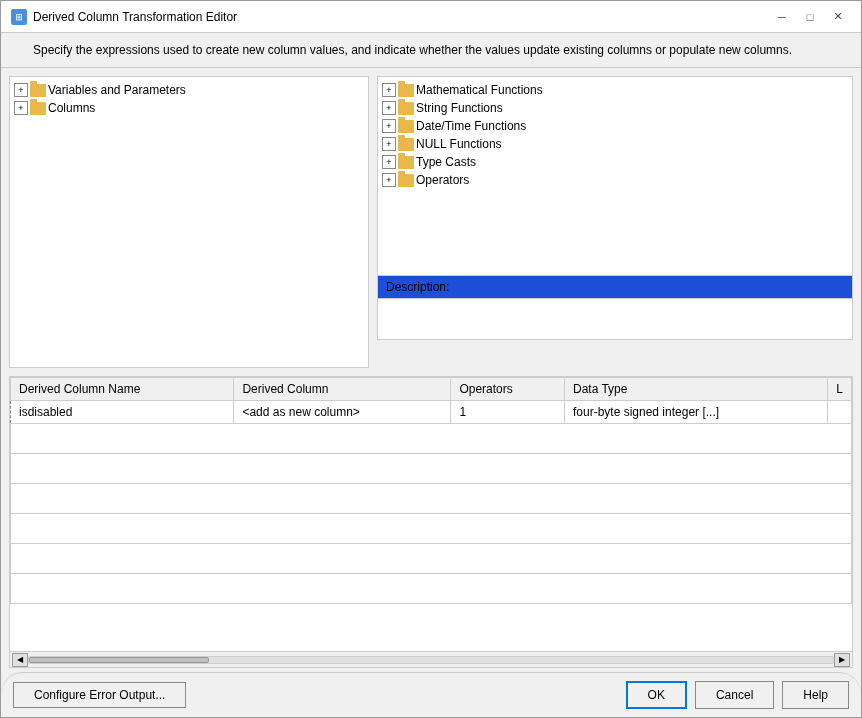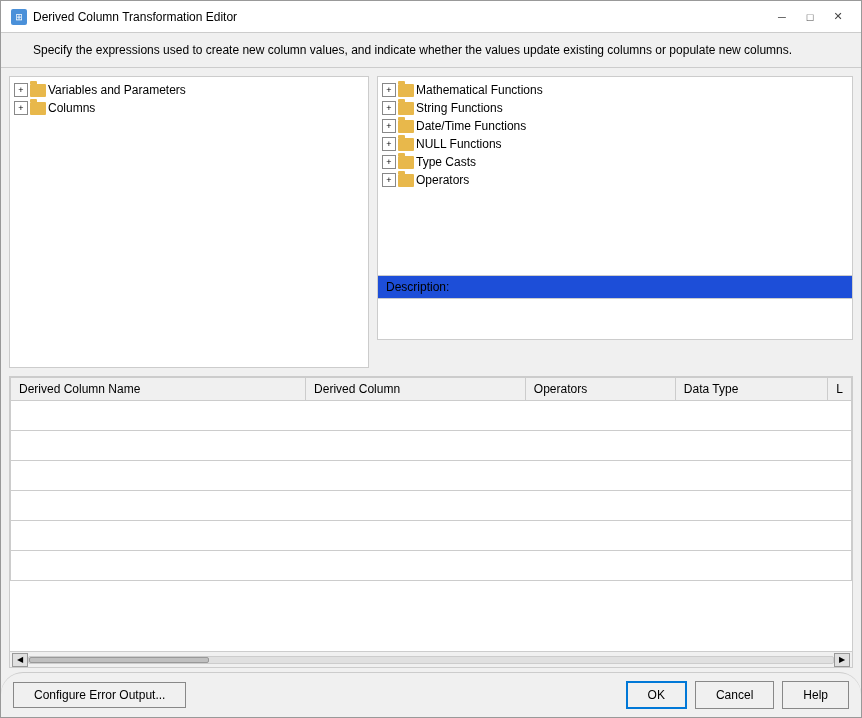--- a/index.html
+++ b/index.html
@@ -363,20 +363,27 @@
         <thead>
           <tr>
             <th>Derived Column Name</th>
             <th>Derived Column</th>
             <th>Operators</th>
             <th>Data Type</th>
             <th style="width:20px;">L</th>
           </tr>
         </thead>
         <tbody>
+          <tr class="table-row">
+            <td style="border: 1px dashed #888;">isdisabled</td>
+            <td>&lt;add as new column&gt;</td>
+            <td>1</td>
+            <td>four-byte signed integer [...]</td>
+            <td></td>
+          </tr>
 
           <tr>
               <td colspan="5" style="height:30px;"></td>
             </tr>
           <tr>
               <td colspan="5" style="height:30px;"></td>
             </tr>
           <tr>
               <td colspan="5" style="height:30px;"></td>
             </tr>

